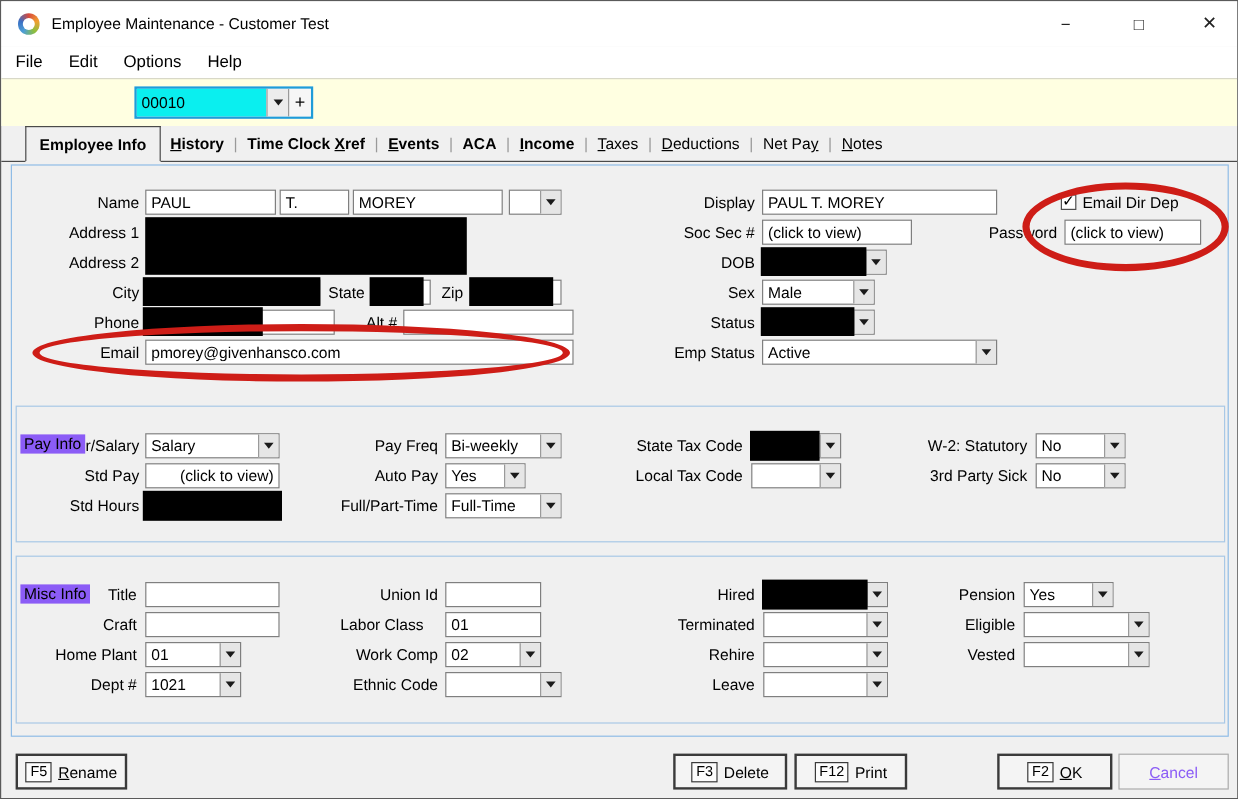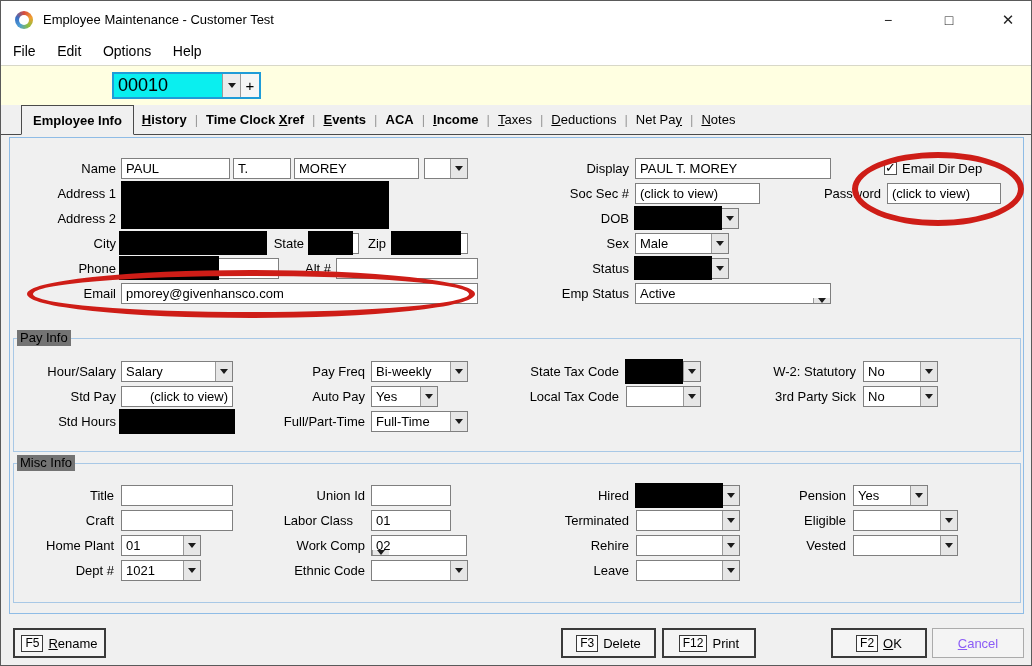--- a/index.html
+++ b/index.html
@@ -23,21 +23,21 @@
   .menubar { position:absolute; left:0; top:38px; width:100%; height:26px; background:#fff; }
   .menu-item { display:inline-block; padding:4px 9px 0 9px; font-size:14px; }
   .menubar .menu-item:first-child { margin-left:3px; }
 
   
   .empbar { position:absolute; left:0; top:64px; width:100%; height:40px; background:#FFFFE1;
             border-top:1px solid #d8d8c8; }
   .lbl { position:absolute; height:21px; line-height:21px; text-align:right; white-space:nowrap; }
   .id-combo { position:absolute; left:111px; top:71px; width:149px; height:27px;
               border:2px solid #1F9CD8; background:#fff; display:flex; }
-  .id-val { flex:1; background:#0AEFEF; font-size:18px; line-height:23px; padding-left:4px; }
+  .id-val { flex:1; background:#0AEFEF; font-size:13px; line-height:23px; padding-left:4px; }
   .mini-btn { width:18px; background:#ECECEC; border-left:1px solid #9a9a9a;
               display:flex; align-items:center; justify-content:center; }
   .plus-btn { width:19px; background:#F6F6F6; border-left:1px solid #9a9a9a;
               font-size:15px; display:flex; align-items:center; justify-content:center; }
   .emp-name { position:absolute; left:318px; top:76px; font-weight:bold; font-size:14px; }
 
   .cb { position:absolute; width:13px; height:13px; background:#fff; border:1px solid #4e4e4e; }
   .cb.checked::after { content:"✓"; position:absolute; left:0px; top:-3px; font-size:13px; font-weight:bold; }
 
   
@@ -46,21 +46,21 @@
   .tab { padding:0 8px; line-height:29px; white-space:nowrap; }
   .tab.bold { font-weight:bold; }
   .tab.selected { border:1px solid #4a4a4a; border-bottom:1px solid #F0F0F0; background:#F0F0F0;
                   padding:0 11px; position:relative; z-index:2; }
   .tab-sep { color:#9a9a9a; line-height:29px; }
 
   
   .panel { position:absolute; left:8px; top:136px; width:1015px; height:477px;
            border:1px solid #8FBCE6; background:#F0F0F0; }
   .group { position:absolute; border:1px solid #A8C8E6; }
-  .legend { position:absolute; background:#737373; padding:0 3px; line-height:16px; z-index:2; }
+  .legend { position:absolute; background:#8b5cf6; padding:0 3px; line-height:16px; z-index:2;margin-top:32px; }
 
   
   .inp { position:absolute; height:21px; background:#fff; border:1px solid #7f7f7f;
          font-family:inherit; font-size:13px; padding:0 4px; color:#000; outline:none; }
   .inp.ta-r { text-align:right; }
   .combo { position:absolute; height:21px; background:#fff; border:1px solid #7f7f7f; display:flex; }
   .combo .val { flex:1; font-size:13px; line-height:19px; padding:0 4px; overflow:hidden; white-space:nowrap; }
   .combo .btn { width:17px; background:#E6E6E6; border-left:1px solid #9a9a9a;
                 display:flex; align-items:center; justify-content:center; }
   .combo .btn i { width:0; height:0; border-left:4px solid transparent; border-right:4px solid transparent;
@@ -190,21 +190,21 @@
   </div>
   <span class="lbl" style="left:520px; top:257px; width:108px;">Status</span>
   <div class="combo" style="left:634px; top:257px; width:94px;">
     <span class="val"></span>
     <span class="btn">
         <i></i>
       </span>
   </div>
   <div class="redact" style="left:633px; top:255px; width:78px; height:24px;"></div>
   <span class="lbl" style="left:520px; top:282px; width:108px;">Emp Status</span>
-  <div class="combo" style="left:634px; top:282px; width:196px;align-items:flex-end;">
+  <div class="combo" style="left:634px; top:282px; width:196px;">
     <span class="val">Active</span>
     <span class="btn">
         <i></i>
       </span>
   </div>
 
   <span class="cb checked" style="left:883px; top:161px;"></span>
   <span class="lbl" style="left:901px; top:157px; text-align:left;">Email Dir Dep</span>
   <span class="lbl" style="left:772px; top:182px; width:108px;">Password</span>
   <input class="inp" style="left: 886px; top: 182px; width: 114px;" value="(click to view)">
@@ -301,21 +301,21 @@
     <span class="btn">
         <i></i>
       </span>
   </div>
 
   <span class="lbl" style="left:260px; top:484px; width:104px;">Union Id</span>
   <input class="inp" style="left: 370px; top: 484px; width: 80px;" value="">
   <span class="lbl" style="left:248px; top:509px; width:104px;">Labor Class</span>
   <input class="inp" style="left: 370px; top: 509px; width: 80px;" value="01">
   <span class="lbl" style="left:260px; top:534px; width:104px;">Work Comp</span>
-  <div class="combo" style="left:370px; top:534px; width:96px;flex-direction:column;">
+  <div class="combo" style="left:370px; top:534px; width:80px;">
     <span class="val">02</span>
     <span class="btn">
         <i></i>
       </span>
   </div>
   <span class="lbl" style="left:260px; top:559px; width:104px;">Ethnic Code</span>
   <div class="combo" style="left:370px; top:559px; width:97px;">
     <span class="val"></span>
     <span class="btn">
         <i></i>

